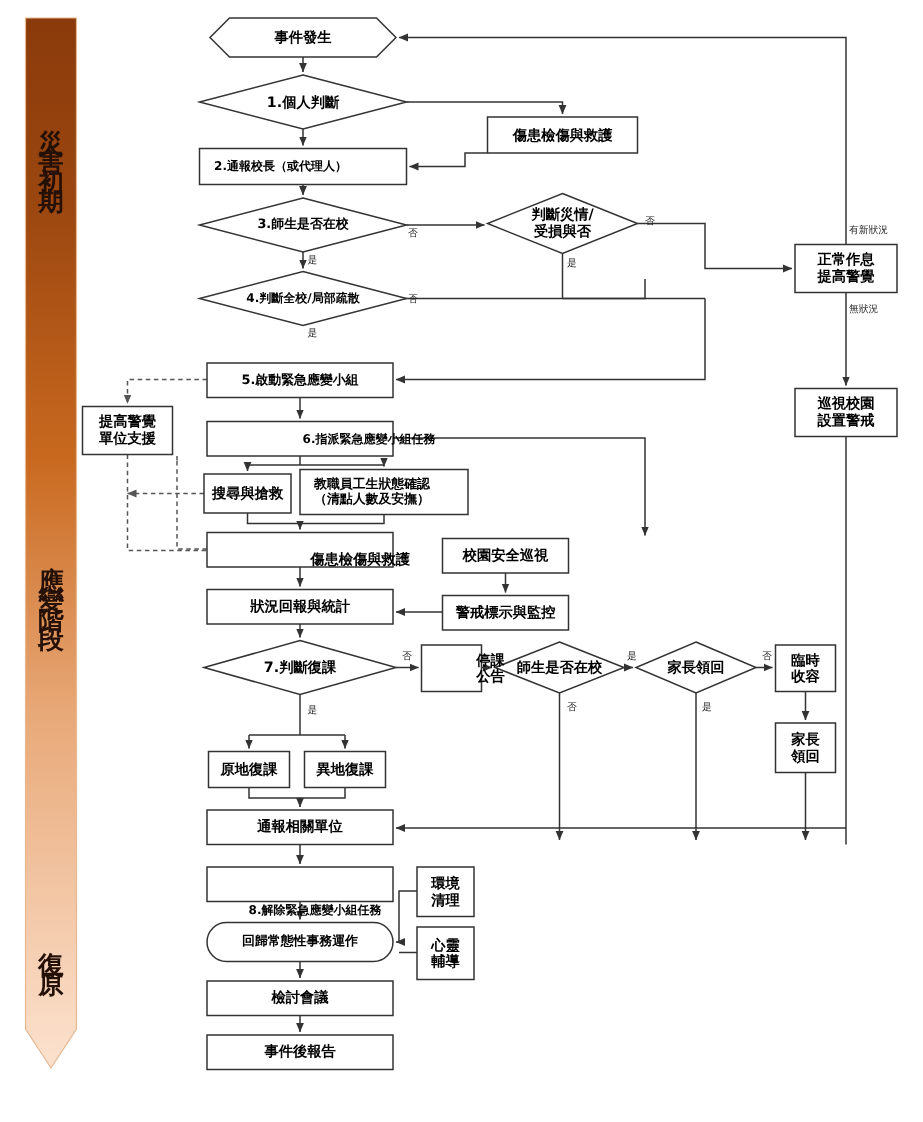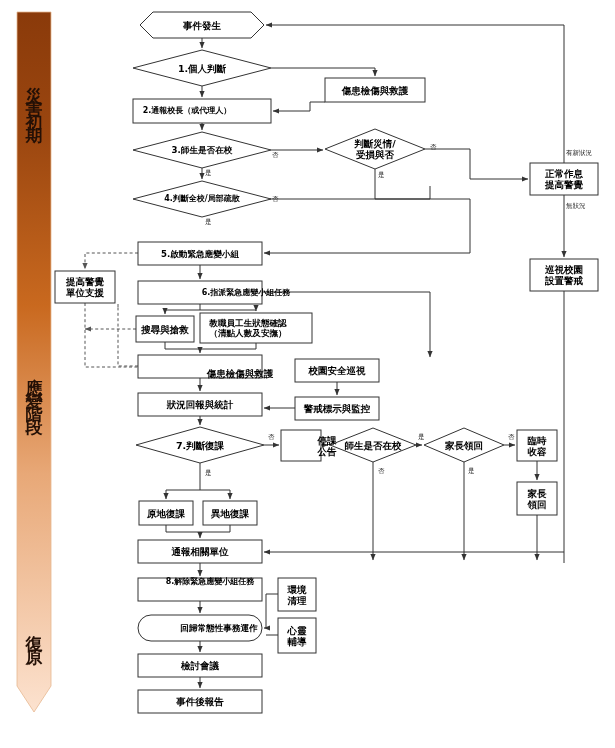--- a/index.html
+++ b/index.html
@@ -252,24 +252,24 @@
 公告</div>
       <div class="nodetext" style="left: 330px; top: 428px; width: 86px; height: 34px;">師生是否在校</div>
       <div class="nodetext" style="left: 424px; top: 428px; width: 80px; height: 34px;">家長領回</div>
       <div class="nodetext" style="left: 517px; top: 430px; width: 40px; height: 31px;">臨時
 收容</div>
       <div class="nodetext" style="left: 139px; top: 501px; width: 54px; height: 24px;">原地復課</div>
       <div class="nodetext" style="left: 203px; top: 501px; width: 54px; height: 24px;">異地復課</div>
       <div class="nodetext" style="left: 517px; top: 482px; width: 40px; height: 33px;">家長
 領回</div>
       <div class="nodetext" style="left: 138px; top: 540px; width: 124px; height: 23px;">通報相關單位</div>
-      <div class="nodetext xs" style="left: 138px; top: 570px; width: 144px; height: 23px;">8.解除緊急應變小組任務</div>
+      <div class="nodetext xs" style="left: 138px; top: 595px; width: 144px; height: 23px;">8.解除緊急應變小組任務</div>
       <div class="nodetext" style="left: 278px; top: 578px; width: 38px; height: 33px;">環境
 清理</div>
-      <div class="nodetext sm" style="left: 138px; top: 615px; width: 124px; height: 26px; padding-left: 19px;">回歸常態性事務運作</div>
+      <div class="nodetext sm" style="left: 138px; top: 615px; width: 124px; height: 26px;">回歸常態性事務運作</div>
       <div class="nodetext" style="left: 278px; top: 618px; width: 38px; height: 35px;">心靈
 輔導</div>
       <div class="nodetext" style="left: 138px; top: 654px; width: 124px; height: 23px;">檢討會議</div>
       <div class="nodetext" style="left: 138px; top: 690px; width: 124px; height: 23px;">事件後報告</div>
       <div class="edgelabel" style="left: 272px; top: 152px;">否</div>
       <div class="edgelabel" style="left: 205px; top: 170px;">是</div>
       <div class="edgelabel" style="left: 272px; top: 196px;">否</div>
       <div class="edgelabel" style="left: 205px; top: 219px;">是</div>
       <div class="edgelabel" style="left: 430px; top: 144px;">否</div>
       <div class="edgelabel" style="left: 378px; top: 172px;">是</div>

